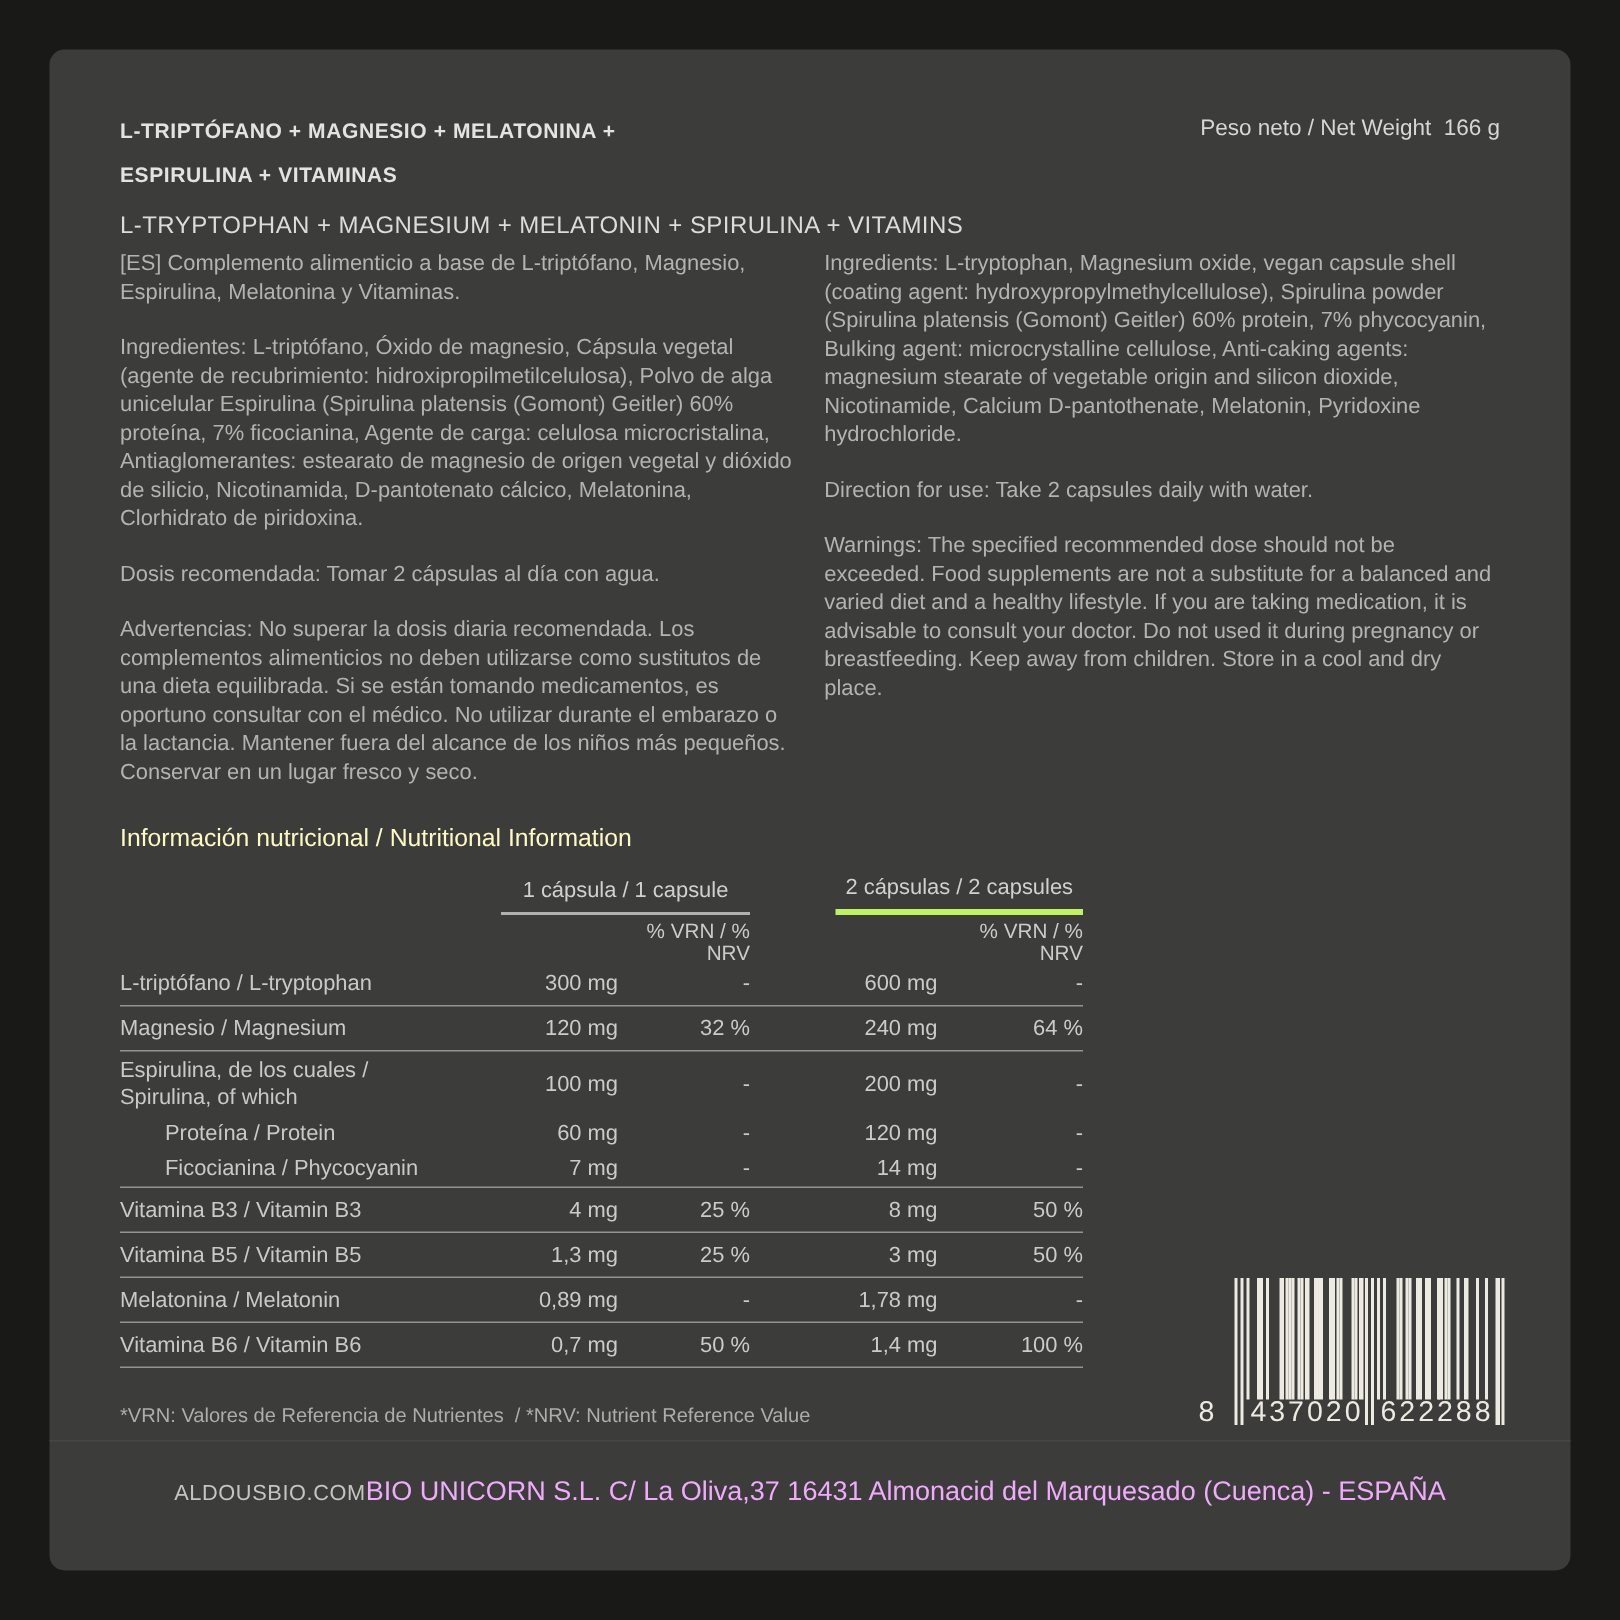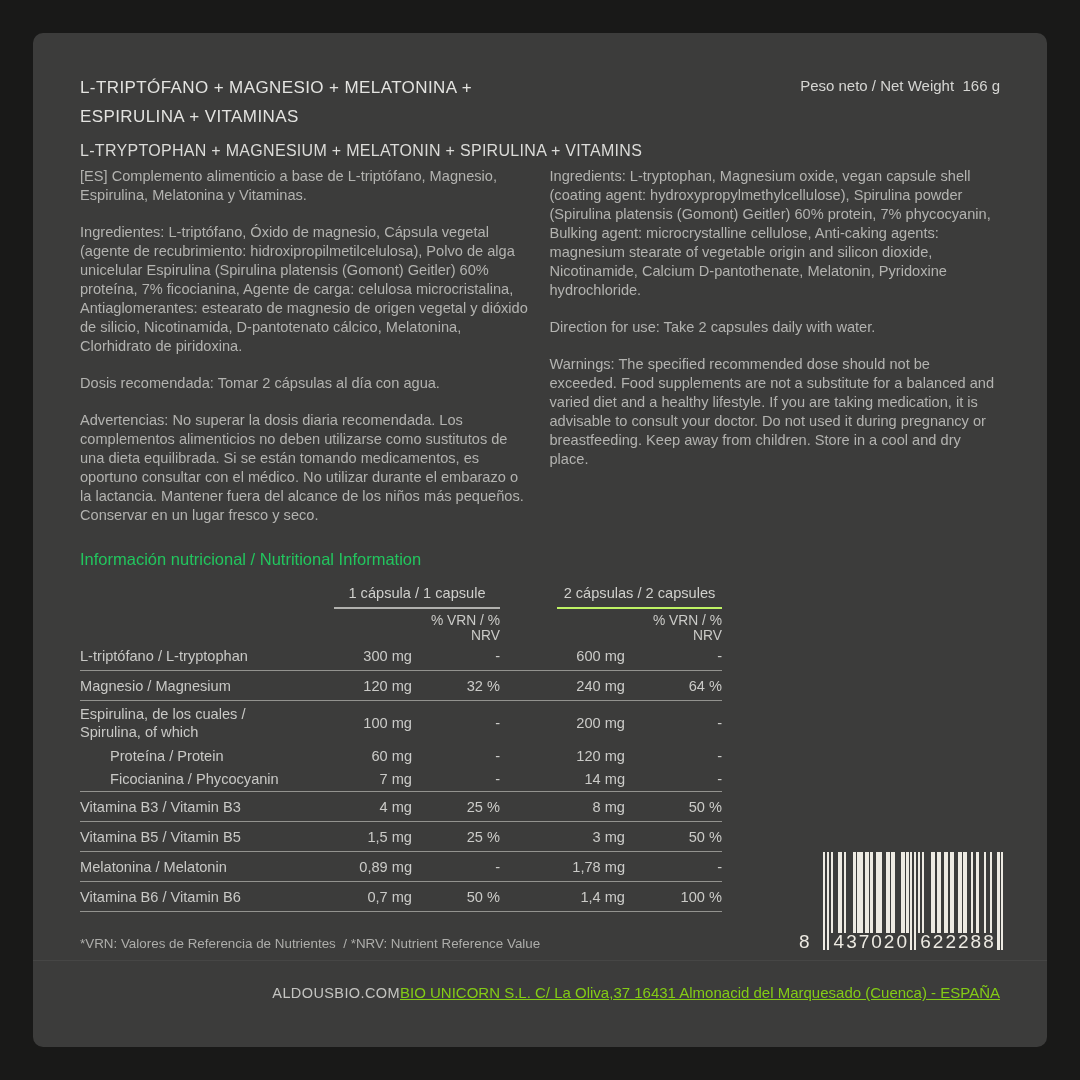--- a/index.html
+++ b/index.html
@@ -6,66 +6,66 @@
   *{box-sizing:border-box;}
   body{font-family:"Liberation Sans", sans-serif;}
 
   .card{
     position:absolute;left:33px;top:33px;width:1014px;height:1014px;
     background:#3c3c3b;border-radius:10px;color:#b3b3b0;
   }
 
   
   .hdr{position:absolute;left:47px;top:40px;right:47px;}
-  .title{font-size:17px;line-height:29px;color:#e3e3e0;letter-spacing:.4px;font-weight:400;}
+  .title{font-size:14px;line-height:29px;color:#e3e3e0;letter-spacing:.4px;font-weight:700;}
   .subtitle{font-size:16px;line-height:20px;color:#dcdcd9;letter-spacing:.3px;margin-top:10px;}
   .netweight{position:absolute;right:47px;top:44px;font-size:15px;color:#d6d6d3;white-space:pre;}
 
   
   .cols{position:absolute;left:47px;top:134px;width:920px;display:flex;gap:19px;}
   .col{width:451px;font-size:14.6px;line-height:19px;color:#b3b3b0;}
   .col p{margin:0 0 18px 0;}
 
   
   .nut{position:absolute;left:47px;top:516px;width:642px;}
-  .nut-title{font-size:16.5px;color:#22c55e;line-height:20px;}
+  .nut-title{font-size:16.5px;color:#fef9c3;line-height:20px;}
   .nut-sub{font-size:15px;color:#c6c6c3;margin-top:4px;white-space:pre;}
 
   .ntable{margin-top:15px;font-size:14.6px;color:#c9c9c6;}
   .trow{display:grid;grid-template-columns:250px 82px 88px 53px 72px 97px;align-items:center;height:30px;}
   .trow.rule{border-bottom:1px solid #93938f;}
   .trow.tall{height:44px;}
   .trow.sub{height:22px;}
   .trow.sub.rule{height:25px;}
   .trow.sub .c-label{padding-left:30px;}
   .c-label{line-height:18px;color:#c9c9c6;}
   .c-num{text-align:right;color:#cbcbc8;}
 
   .thead{height:25px;align-items:end;}
   .ghead{grid-column:2/4;text-align:center;color:#d0d0cd;border-bottom:2px solid #b1b1ae;padding-bottom:6px;margin-left:4px;}
-  .ghead2{grid-column:5/7;text-align:center;color:#d0d0cd;border-bottom:2px solid #bef264;padding-bottom:6px;margin-left:4px;}
+  .ghead2{grid-column:5/7;text-align:center;color:#d0d0cd;border-bottom:4px solid #bef264;padding-bottom:6px;margin-left:4px;}
   .vrnrow{height:32px;font-size:13.8px;padding-top:4px;color:#c2c2bf;}
 
   .footnote{position:absolute;left:47px;top:903px;font-size:13.4px;color:#adadaa;white-space:pre;}
 
   
   .barcode{position:absolute;left:790px;top:819px;width:180px;height:98px;}
   .bars{position:absolute;left:0;top:0;width:180px;height:98px;}
   .bar{position:absolute;top:0;height:81px;background:#edeae2;}
   .bar.guard{height:98px;}
   .bc-digit{position:absolute;bottom:-2px;font-size:19px;color:#edeae2;height:20px;line-height:20px;}
   .bc-8{left:-24px;}
   .bc-g1{left:6px;width:80px;text-align:right;letter-spacing:2px;}
   .bc-g2{left:95px;width:80px;text-align:center;letter-spacing:2px;}
 
   
   .footer-line{position:absolute;left:0;top:927px;width:1014px;height:1px;background:#464645;}
-  .footer{position:absolute;left:47px;right:47px;top:951px;display:flex;justify-content:flex-end;align-items:baseline;}
+  .footer{position:absolute;left:47px;right:47px;top:951px;display:flex;justify-content:center;align-items:baseline;}
   .site{font-size:14.5px;color:#c4c4c1;letter-spacing:.4px;}
-  .addr{font-size:15px;color:#84cc16;text-decoration:underline;}
+  .addr{font-size:18px;color:#f0abfc;}
 </style>
 </head>
 <body>
 
 <div class="card">
 
   <div class="hdr">
     <div class="title">
       <div>L-TRIPTÓFANO + MAGNESIO + MELATONINA +</div>
       <div>ESPIRULINA + VITAMINAS</div>
@@ -150,21 +150,21 @@
           <div class="trow rule">
             <div class="c-label">Vitamina B3 / Vitamin B3</div>
             <div class="c-num">4 mg</div>
             <div class="c-num">25 %</div>
             <div class="c-gap"></div>
             <div class="c-num">8 mg</div>
             <div class="c-num">50 %</div>
           </div>
           <div class="trow rule">
             <div class="c-label">Vitamina B5 / Vitamin B5</div>
-            <div class="c-num">1,5 mg</div>
+            <div class="c-num">1,3 mg</div>
             <div class="c-num">25 %</div>
             <div class="c-gap"></div>
             <div class="c-num">3 mg</div>
             <div class="c-num">50 %</div>
           </div>
           <div class="trow rule">
             <div class="c-label">Melatonina / Melatonin</div>
             <div class="c-num">0,89 mg</div>
             <div class="c-num">-</div>
             <div class="c-gap"></div>

